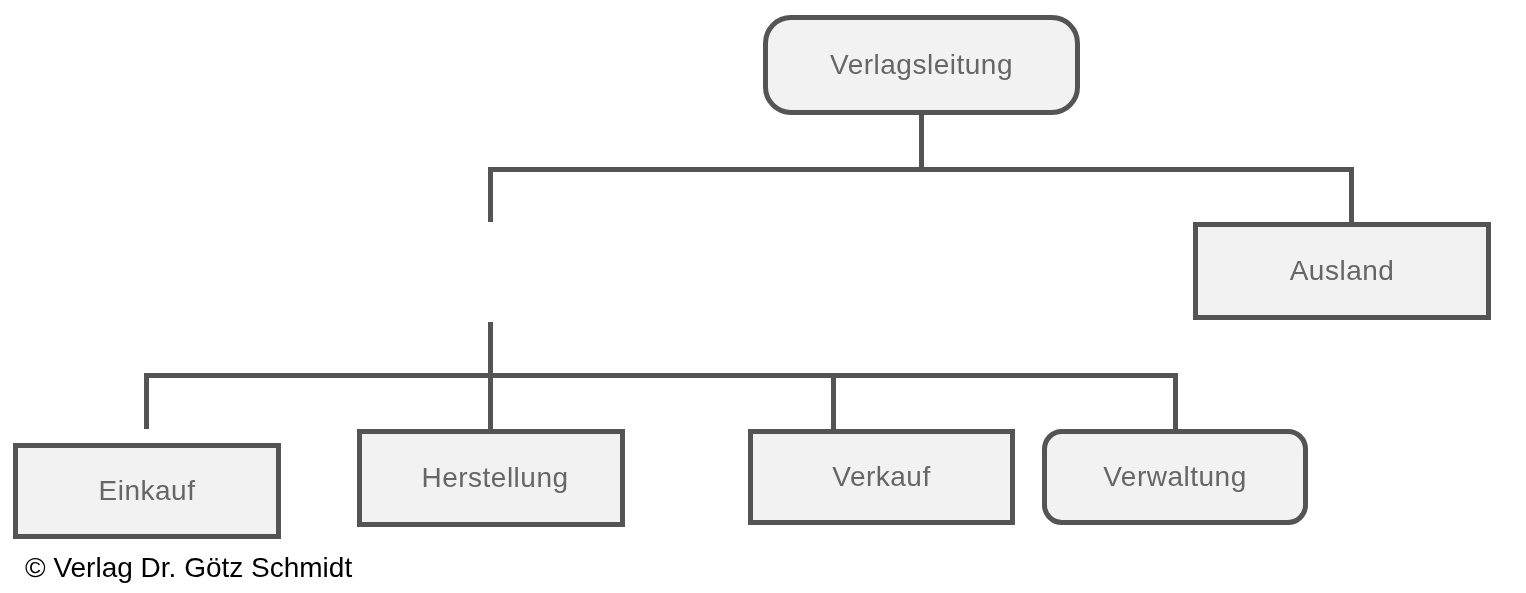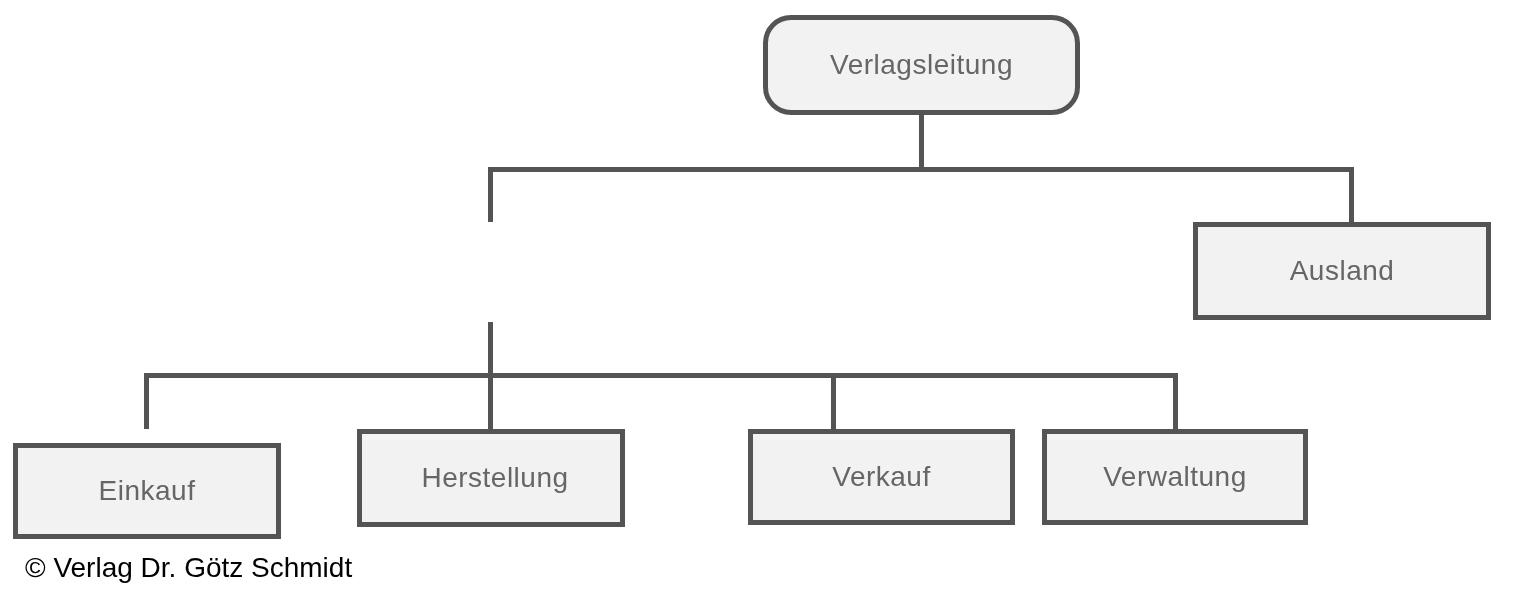--- a/index.html
+++ b/index.html
@@ -43,21 +43,21 @@
     white-space: nowrap;
   }
 
   
   #n-verlagsleitung { left: 763px;  top: 15px;  width: 317px; height: 100px; border-radius: 28px; }
   #n-inland         { left: 330px;  top: 222px; width: 320px; height: 100px; }
   #n-ausland        { left: 1193px; top: 222px; width: 298px; height: 98px;  }
   #n-einkauf        { left: 13px;   top: 429px; width: 268px; height: 96px; margin-top: 14px;  }
   #n-herstellung    { left: 357px;  top: 429px; width: 268px; height: 98px; padding-left: 8px;  }
   #n-verkauf        { left: 700px;  top: 429px; width: 267px; height: 96px; margin-left: 48px;  }
-  #n-verwaltung     { left: 1042px; top: 429px; width: 266px; height: 96px;  }
+  #n-verwaltung     { left: 1042px; top: 429px; width: 266px; height: 96px; border-radius: 20px;  }
 
   
   #c-root-down      { left: 919px;  top: 115px; width: 5px;    height: 57px; }
   #c-l2-hbar        { left: 488px;  top: 167px; width: 866px;  height: 5px;  }
   #c-inland-drop    { left: 488px;  top: 167px; width: 5px;    height: 55px; }
   #c-ausland-drop   { left: 1349px; top: 167px; width: 5px;    height: 55px; }
   #c-inland-down    { left: 488px;  top: 322px; width: 5px;    height: 107px;}
   #c-l3-hbar        { left: 144px;  top: 373px; width: 1034px; height: 5px;  }
   #c-einkauf-drop   { left: 144px;  top: 373px; width: 5px;    height: 56px; }
   #c-verkauf-drop   { left: 831px;  top: 373px; width: 5px;    height: 56px; }

